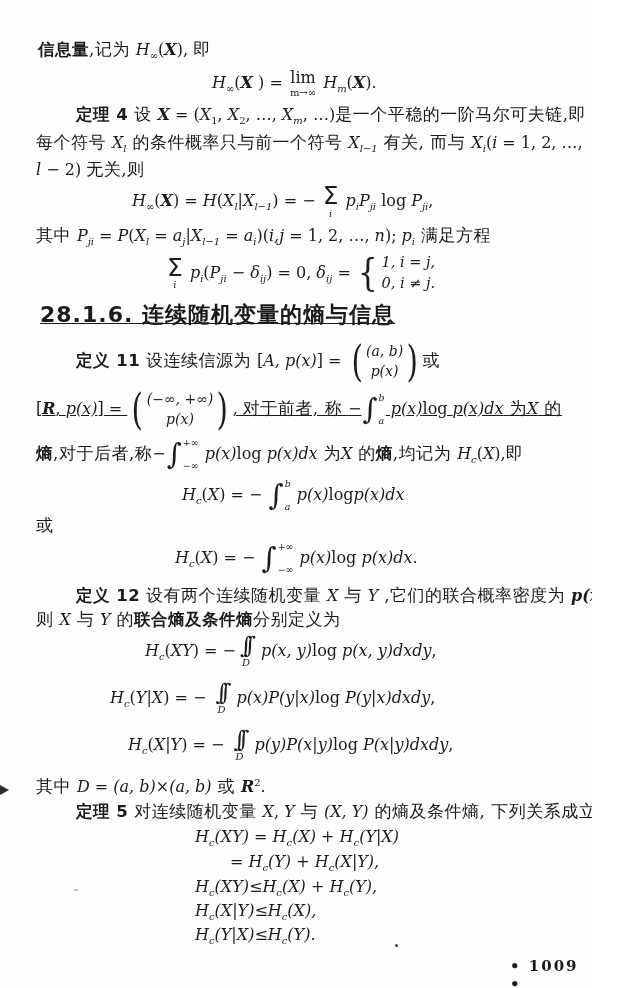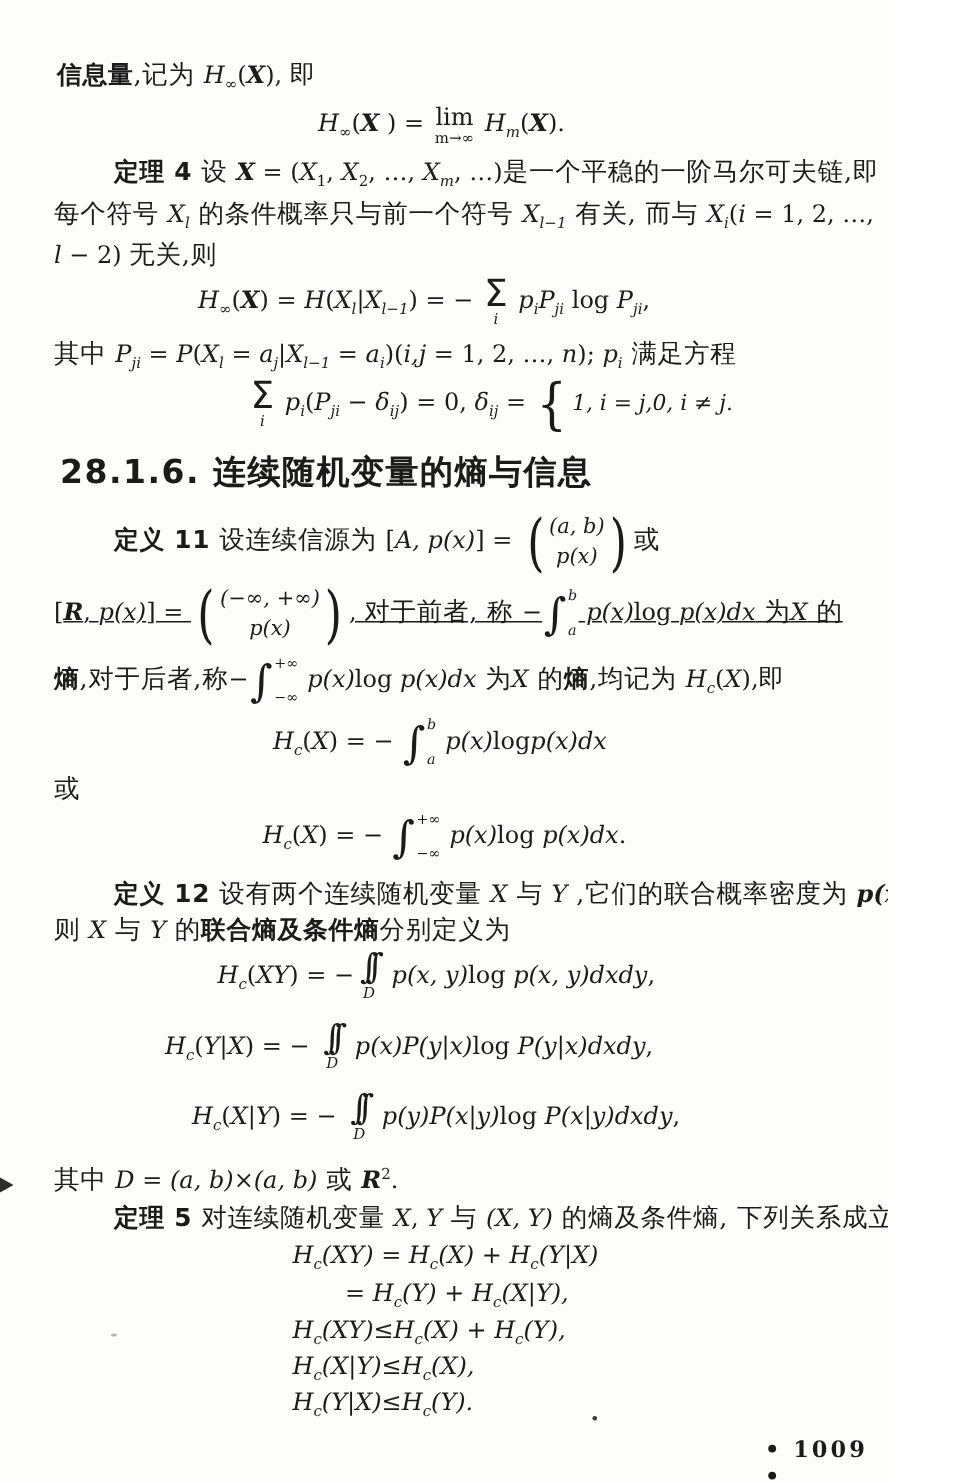--- a/index.html
+++ b/index.html
@@ -29,21 +29,21 @@
 
   
   .iw{display:inline-flex;align-items:center;vertical-align:middle;margin:0 1px;}
   .isym{font:normal 29px "DejaVu Serif",serif;line-height:0.85;}
   .ilims{display:inline-flex;flex-direction:column;justify-content:space-between;height:32px;margin-left:1px;}
   .il{font:italic 9.5px "DejaVu Serif",serif;line-height:1;}
 
   
   .cw{display:inline-flex;align-items:center;vertical-align:middle;}
   .cbrace{font:normal 37px "DejaVu Serif",serif;line-height:0.85;margin-right:2px;transform:scaleX(0.85);}
-  .ccol{display:inline-flex;flex-direction:row;}
+  .ccol{display:inline-flex;flex-direction:column;}
   .crow{font:italic 14.5px "DejaVu Serif",serif;line-height:1.45;}
 
   
   .vw{display:inline-flex;align-items:center;vertical-align:middle;margin:0 2px;}
   .vparen{font:normal 42px "DejaVu Serif",serif;line-height:0.8;transform:scaleX(0.7);}
   .vcol{display:inline-flex;flex-direction:column;align-items:center;padding:0 1px;}
   .vrow{font:italic 14px "DejaVu Serif",serif;line-height:1.45;}
 
   .pageno{position:absolute;top:957px;left:510px;font:bold 15px "DejaVu Serif",serif;letter-spacing:2px;}
 
@@ -75,21 +75,21 @@
       <div class="line" style="left: 165px; top: 252px;"><span class="stk sum">
           <span class="op">Σ</span>
           <span class="un">i</span>
         </span><span class="mi"> p</span><span class="subi">i</span><span class="mr">(</span><span class="mi">P</span><span class="subi">ji</span><span class="mr"> − </span><span class="mi">δ</span><span class="subi">ij</span><span class="mr">) = 0,  </span><span class="mi">δ</span><span class="subi">ij</span><span class="mr"> = </span><span class="cw">
           <span class="cbrace">{</span>
           <span class="ccol">
             <span class="crow">1, i = j,</span>
             <span class="crow">0, i ≠ j.</span>
           </span>
         </span></div>
-      <div class="line" style="left: 40px; top: 300px;"><span class="hd">28.1.6.  连续随机变量的熵与信息</span></div>
+      <div class="line" style="left: 40px; top: 300px; text-decoration: underline;"><span class="hd">28.1.6.  连续随机变量的熵与信息</span></div>
       <div class="line" style="left: 76px; top: 341px;"><span class="cnb">定义 11</span><span class="cn">  设连续信源为 </span><span class="mr">[</span><span class="mi">A, p(x)</span><span class="mr">] = </span><span class="vw">
           <span class="vparen">(</span>
           <span class="vcol">
             <span class="vrow">(a, b)</span>
             <span class="vrow">p(x)</span>
           </span>
           <span class="vparen">)</span>
         </span><span class="cn">或</span></div>
       <div class="line" style="left: 36px; top: 389px; text-decoration: underline;"><span class="mr">[</span><span class="mib">R</span><span class="mr">, </span><span class="mi">p(x)</span><span class="mr">] = </span><span class="vw">
           <span class="vparen">(</span>

